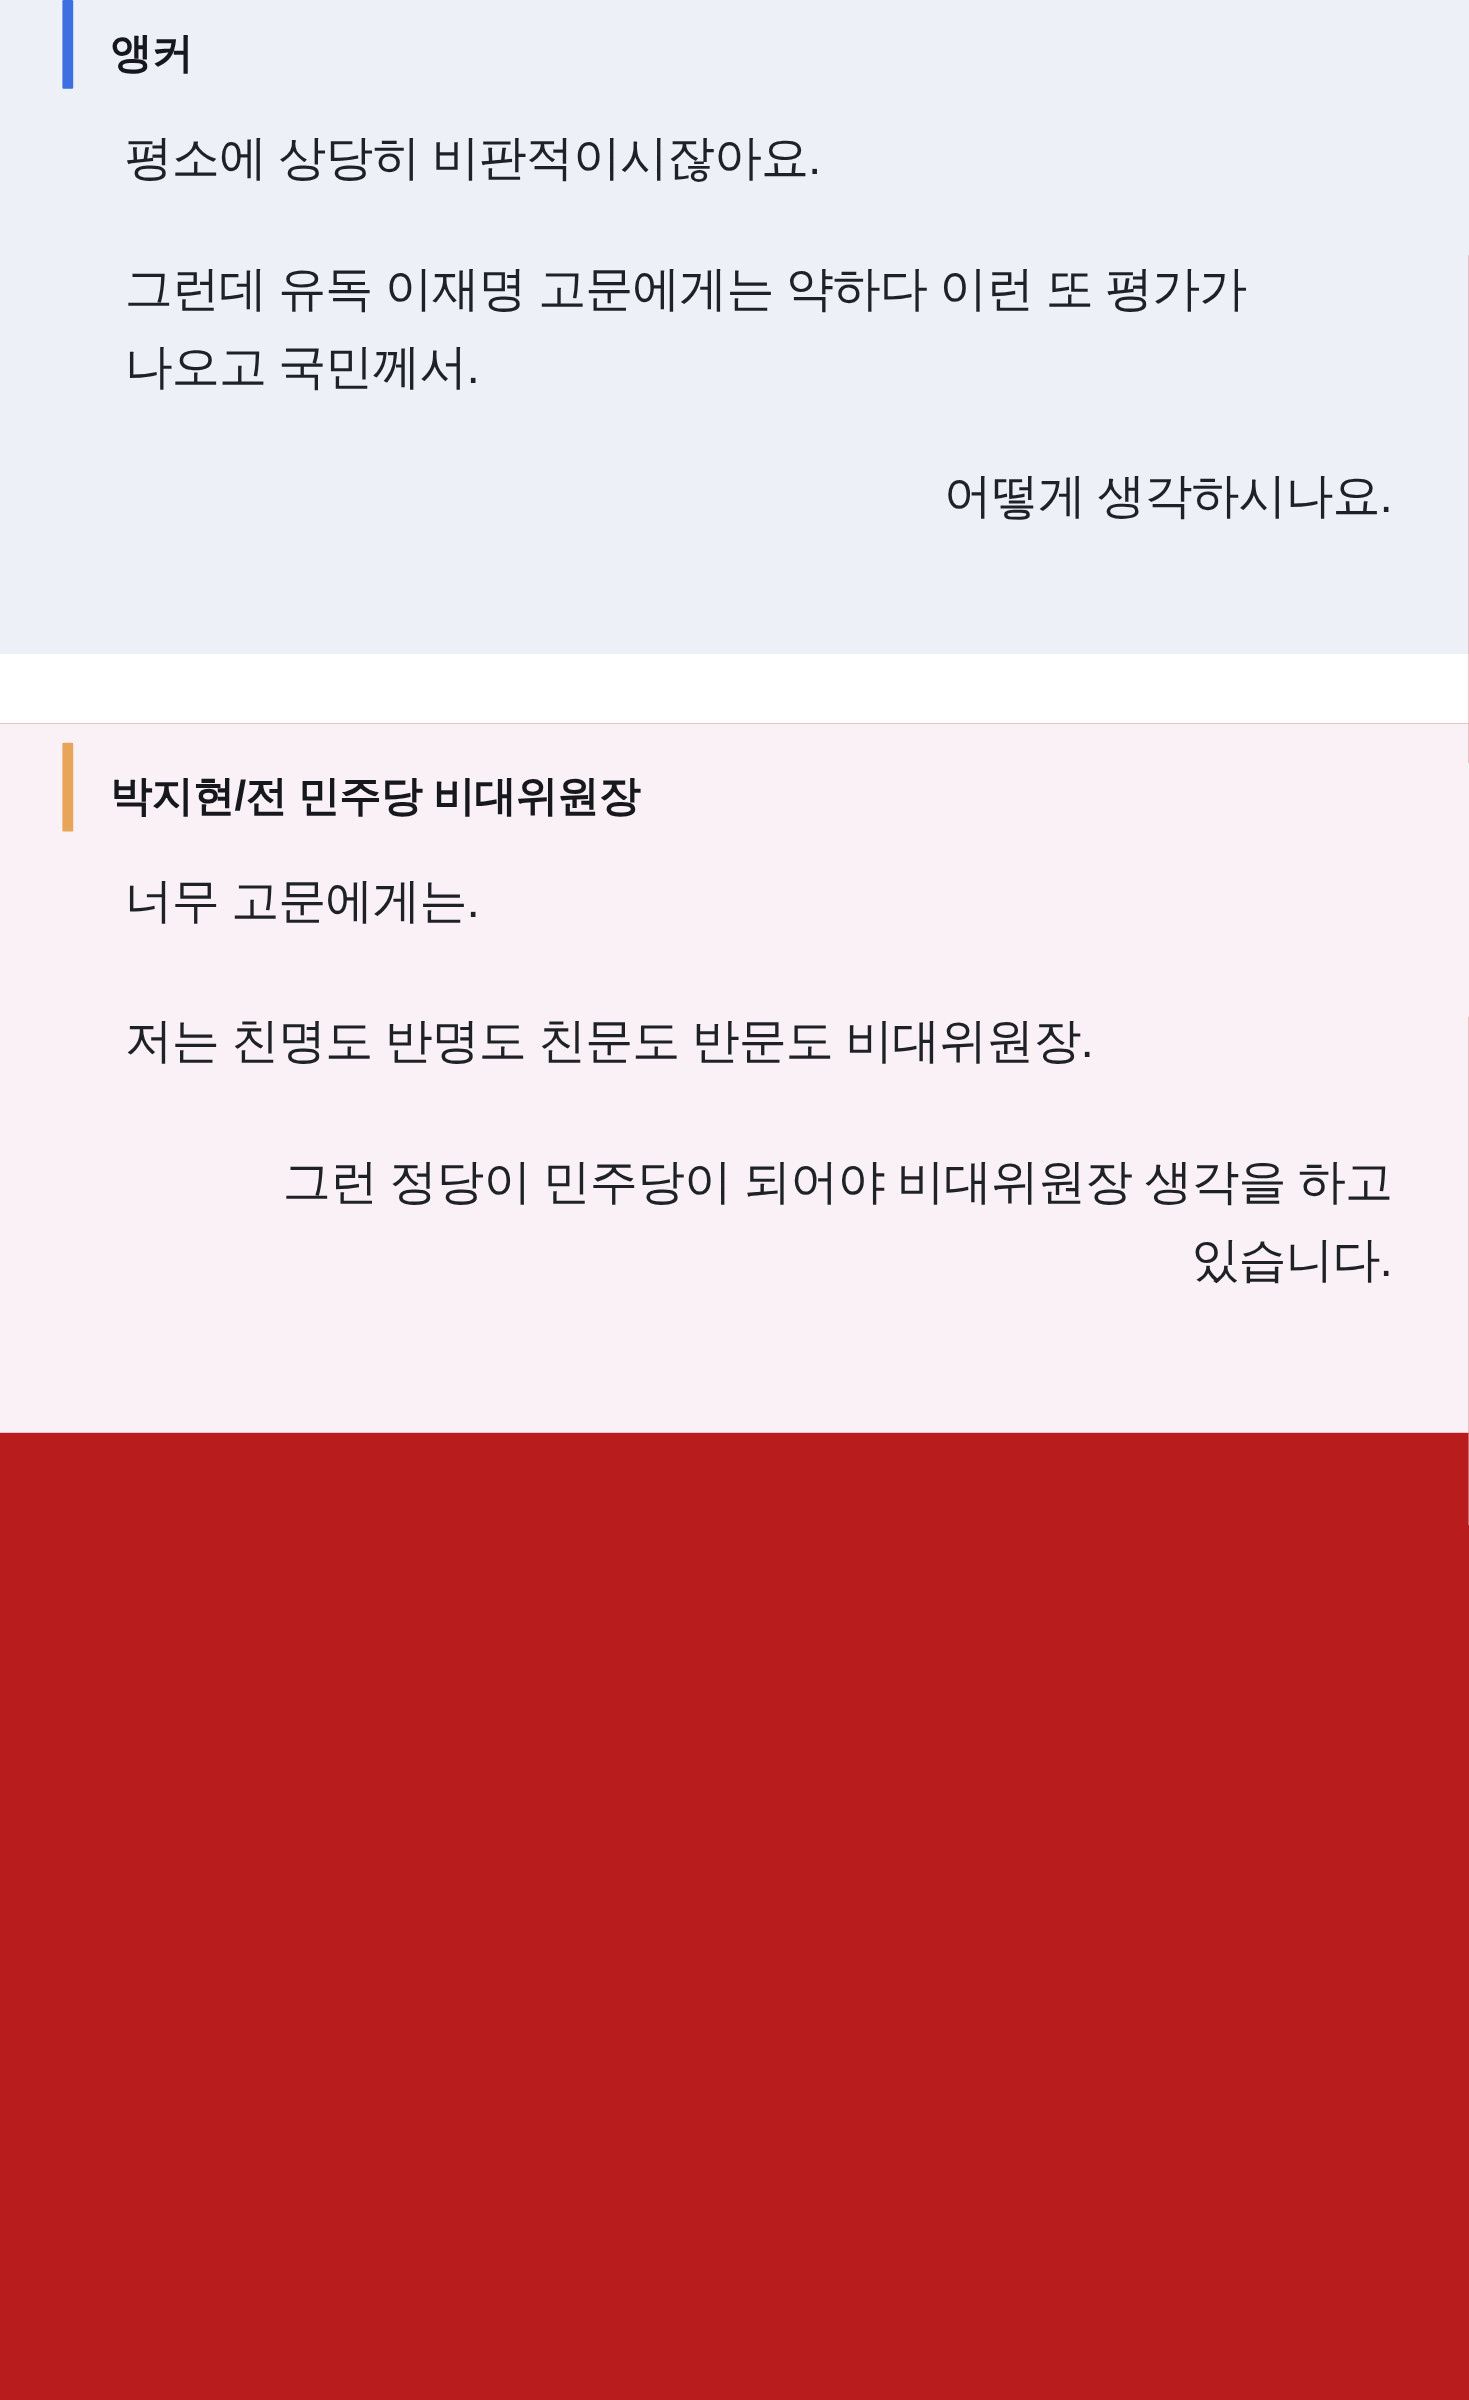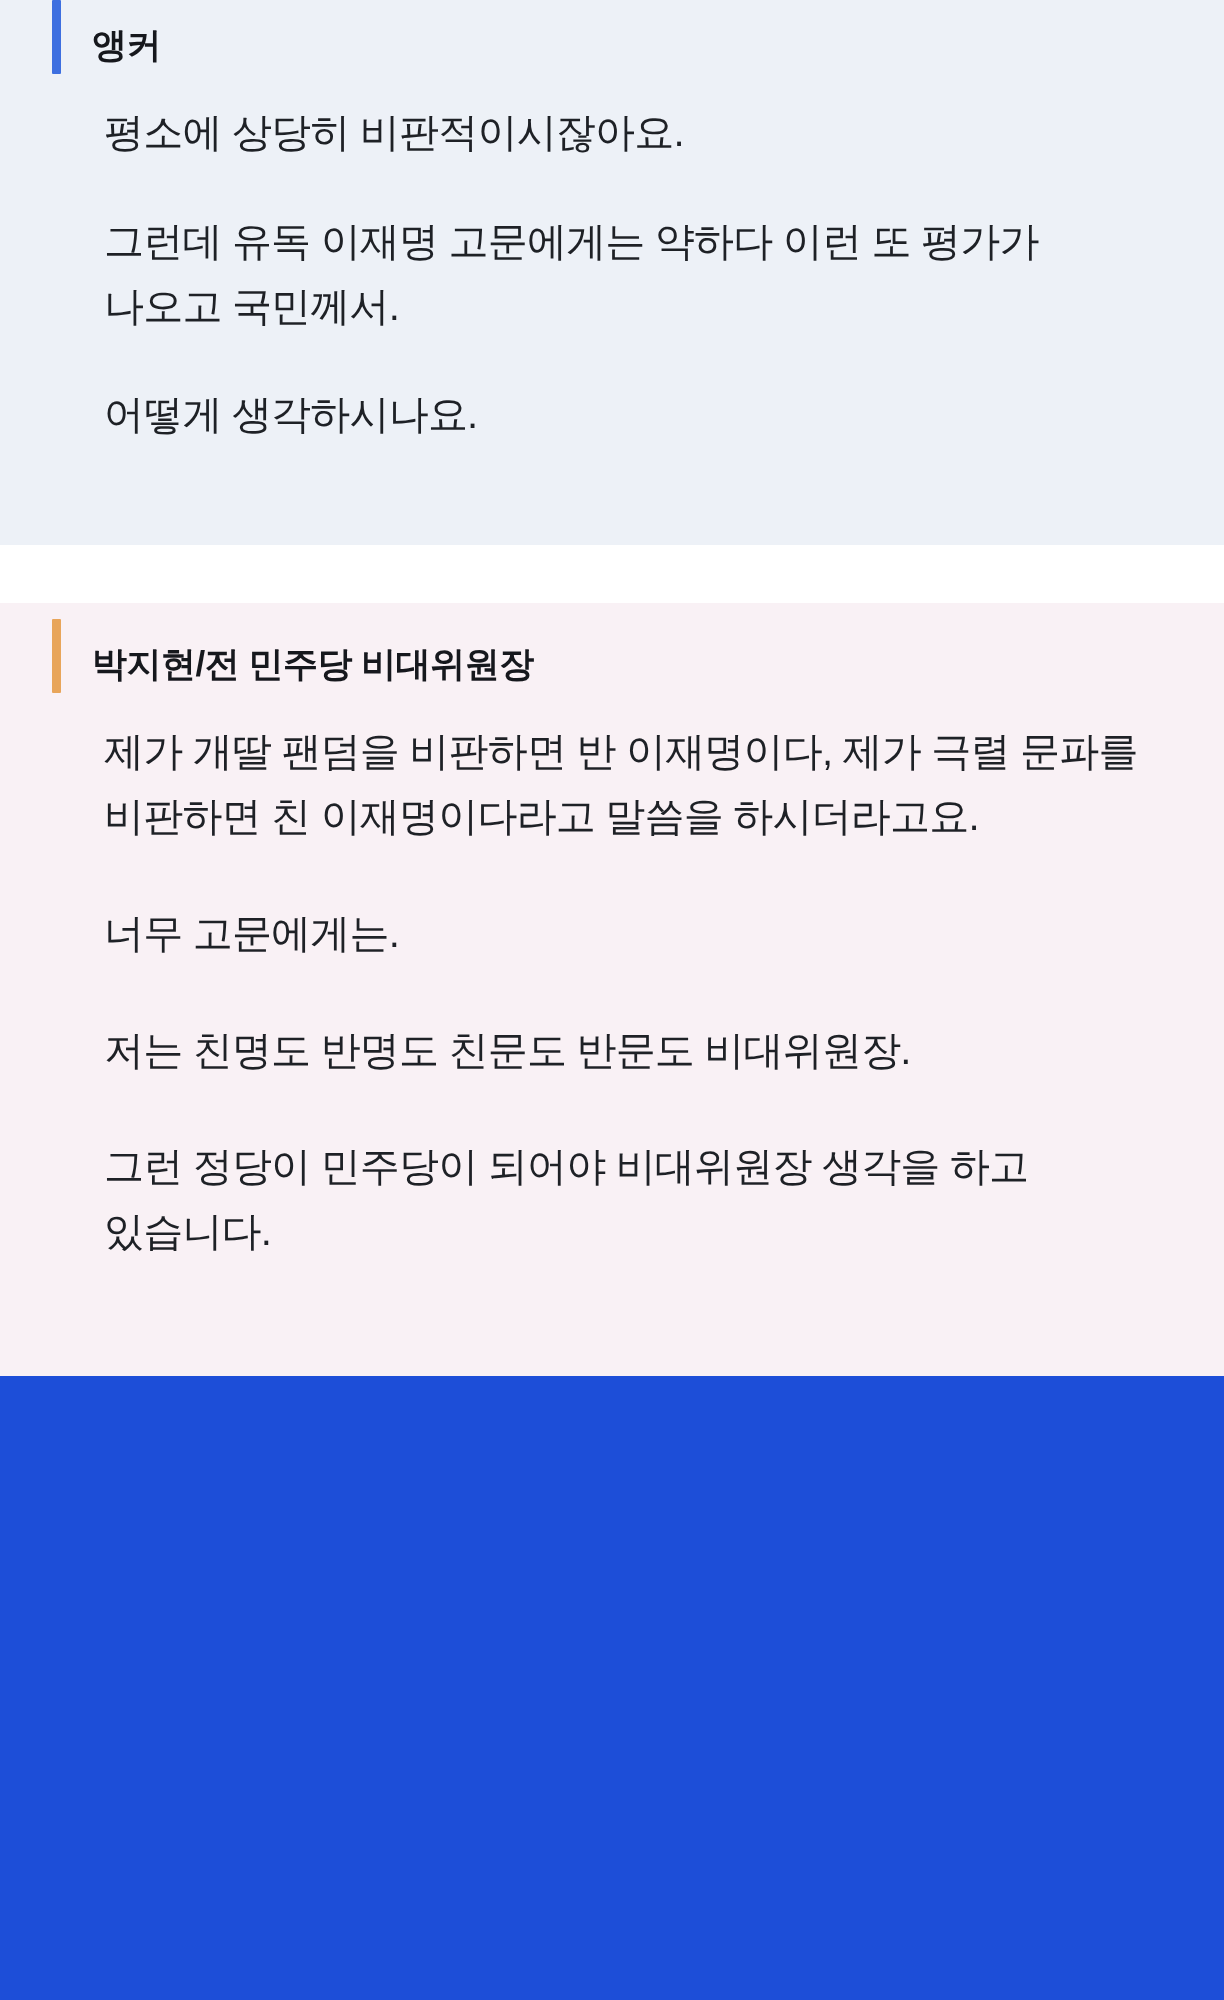--- a/index.html
+++ b/index.html
@@ -10,21 +10,21 @@
   body {
     width: 1224px;
     min-height: 2000px;
     font-family: "Liberation Sans", "DejaVu Sans", sans-serif;
     color: #1a1a1a;
   }
   .page {
     width: 1224px;
     min-height: 2000px;
     position: relative;
-    background: #1d4ed8;
+    background: #b91c1c;
     box-sizing: border-box;
   }
   .block {
     position: relative;
     box-sizing: border-box;
     padding: 0 64px 0 92px;
     margin: 0;
   }
   .block-anchor {
     background: #edf1f7;
@@ -66,20 +66,21 @@
   .para {
     font-size: 40px;
     line-height: 1.62;
     letter-spacing: -0.8px;
     color: #1e2126;
     margin: 0 0 42px 12px;
     word-break: keep-all;
   }
   .para:last-child {
     margin-bottom: 0;
+    text-align: right;
   }
   .block-anchor .para { margin-bottom: 44px; }
   .block-guest .para  { margin-bottom: 52px; }
 </style>
 </head>
 <body>
 
 <div class="page">
 
   <section class="block block-anchor">
@@ -92,19 +93,18 @@
     <p class="para">어떻게 생각하시나요.</p>
   </section>
 
   <div class="spacer"></div>
 
   <section class="block block-guest">
     <div class="speaker-row">
       <span class="speaker-bar bar-guest"></span>
       <h2 class="speaker-name">박지현/전 민주당 비대위원장</h2>
     </div>
-    <p class="para">제가 개딸 팬덤을 비판하면 반 이재명이다, 제가 극렬 문파를 비판하면 친 이재명이다라고 말씀을 하시더라고요.</p>
     <p class="para">너무 고문에게는.</p>
     <p class="para">저는 친명도 반명도 친문도 반문도 비대위원장.</p>
     <p class="para">그런 정당이 민주당이 되어야 비대위원장 생각을 하고 있습니다.</p>
   </section>
 
 </div>
 
 </body></html>

